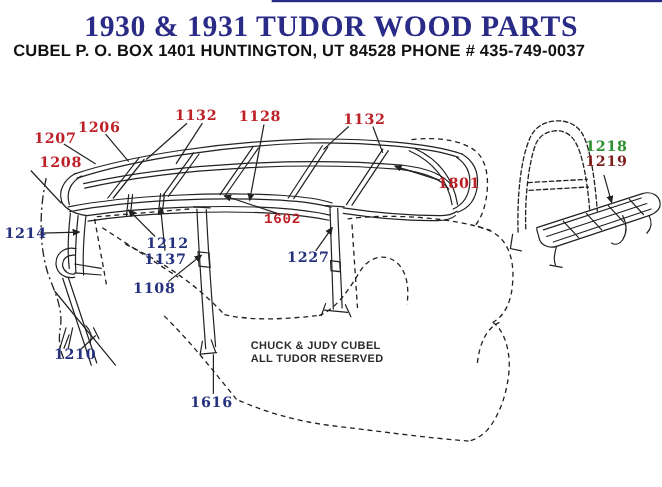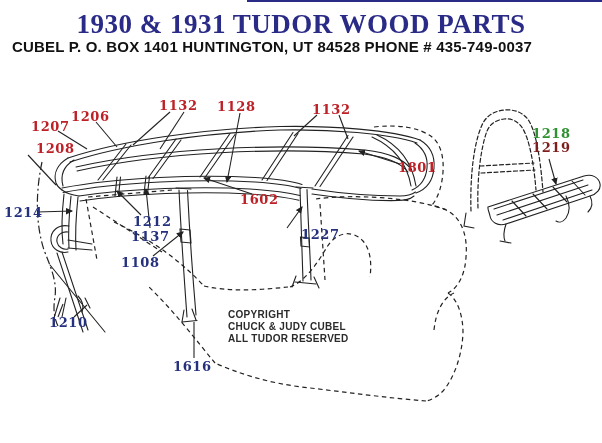--- a/index.html
+++ b/index.html
@@ -193,33 +193,32 @@
       <path d="M 549,159 L 556,184" marker-end="url(#ah)"></path>
     </g>
   </svg>
 
   <div class="plabel lbl-red" style="left: 31px; top: 120px; color: rgb(189, 33, 39);">1207</div>
   <div class="plabel lbl-red" style="left: 71px; top: 110px; color: rgb(189, 33, 39);">1206</div>
   <div class="plabel lbl-red" style="left: 159px; top: 99px; color: rgb(189, 33, 39);">1132</div>
   <div class="plabel lbl-red" style="left: 217px; top: 100px; color: rgb(189, 33, 39);">1128</div>
   <div class="plabel lbl-red" style="left: 312px; top: 103px; color: rgb(189, 33, 39);">1132</div>
   <div class="plabel lbl-red" style="left: 9px; top: 142px; color: rgb(189, 33, 39); margin-left: 27px;">1208</div>
-  <div class="plabel lbl-red" style="left: 240px; top: 193px; color: rgb(189, 33, 39);">1602</div>
+  <div class="plabel lbl-red" style="left: 240px; top: 193px; color: rgb(189, 33, 39); font-family: Liberation Mono, monospace;">1602</div>
   <div class="plabel lbl-red" style="left: 398px; top: 161px; color: rgb(189, 33, 39);">1801</div>
 
   <div class="plabel lbl-blue" style="left: 4px; top: 206px; color: rgb(37, 49, 125);">1214</div>
   <div class="plabel lbl-blue" style="left: 133px; top: 215px; color: rgb(37, 49, 125);">1212</div>
   <div class="plabel lbl-blue" style="left: 131px; top: 230px; color: rgb(37, 49, 125);">1137</div>
   <div class="plabel lbl-blue" style="left: 121px; top: 256px; color: rgb(37, 49, 125);">1108</div>
-  <div class="plabel lbl-blue" style="left: 261px; top: 228px; color: rgb(37, 49, 125); margin-left: 40px;">1227</div>
+  <div class="plabel lbl-blue" style="left: 261px; top: 228px; color: rgb(37, 49, 125);">1227</div>
   <div class="plabel lbl-blue" style="left: 49px; top: 316px; color: rgb(37, 49, 125);">1210</div>
   <div class="plabel lbl-blue" style="left: 173px; top: 360px; color: rgb(37, 49, 125);">1616</div>
 
   <div class="plabel lbl-green" style="left: 532px; top: 127px; color: rgb(46, 145, 49);">1218</div>
   <div class="plabel lbl-green" style="left: 532px; top: 141px; color: #7f1d1d;">1219</div>
 
   <div class="copyright">
-    <div>COPYRIGHT</div>
     <div>CHUCK &amp; JUDY CUBEL</div>
     <div>ALL TUDOR RESERVED</div>
   </div>
 
 </div>
 
 </body></html>

